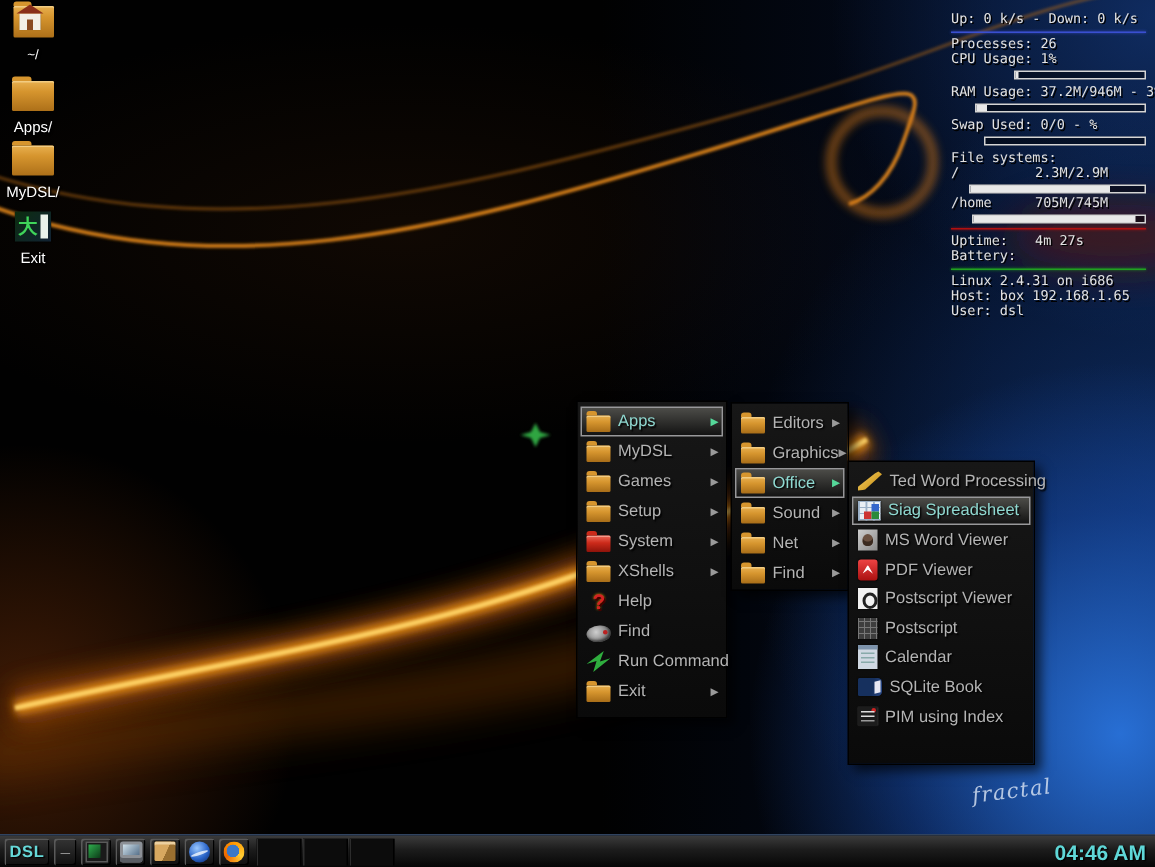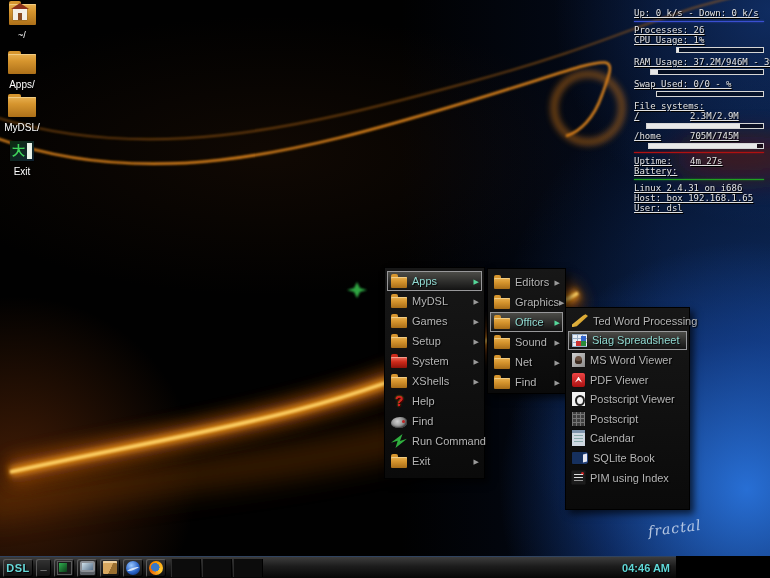--- a/index.html
+++ b/index.html
@@ -26,21 +26,21 @@
   .d-home .folder{width:27px;height:21px;}
   .d-folder .folder{width:28px;height:20px;}
   .house{position:absolute;left:4px;top:5px;width:14px;height:11px;background:#f3efe6;box-shadow:0 0 1px #333;}
   .house::before{content:"";position:absolute;left:-2px;top:-6px;border-left:9px solid transparent;border-right:9px solid transparent;border-bottom:6px solid #8a2f1a;}
   .house::after{content:"";position:absolute;left:5px;top:4px;width:4px;height:7px;background:#8a4a20;}
   .exit-ic{position:relative;display:inline-block;width:24px;height:20px;background:linear-gradient(135deg,#0c2c10,#123);box-shadow:0 0 1px #000;}
   .exit-ic::before{content:"大";position:absolute;left:2px;top:1px;font-size:13px;color:#3fd45a;font-weight:bold;}
   .exit-ic::after{content:"";position:absolute;right:2px;top:2px;width:5px;height:16px;background:#e9f2e9;}
   
   .monitor{position:absolute;left:634px;top:8px;width:130px;z-index:3;font-family:"DejaVu Sans Mono",monospace;
-    font-size:9px;color:#e2e2e2;text-shadow:1px 1px 0 #000;text-decoration:underline;}
+    font-size:9px;color:#e2e2e2;text-shadow:1px 1px 0 #000;}
   .mon-text{line-height:10px;white-space:pre;}
   .mon-pair{display:flex;line-height:10px;}
   .mon-lbl{display:inline-block;min-width:56px;}
   .mon-rule{height:1px;margin:3px 0;box-shadow:0 0 2px currentColor;}
   .mon-bar{height:4px;border:1px solid #d5d5d5;background:rgba(0,0,0,.45);margin:2px 0 2px auto;}
   .mon-bar .mon-fill{display:block;height:100%;background:#e8e8e8;}
   .mon-gap{height:2px;}
   .cpu-bar{width:86px}.ram-bar{width:112px}.swap-bar{width:106px}.root-fs-bar{width:116px}.home-fs-bar{width:114px}
   
   .menu{position:absolute;z-index:5;background:linear-gradient(180deg,#171717,#0a0a0a);
@@ -94,33 +94,33 @@
   .ic-monitor::after{content:"";position:absolute;left:2px;top:2px;width:11px;height:7px;background:linear-gradient(135deg,#cfe0ea,#56708a);}
   .ic-package{width:14px;height:13px;background:linear-gradient(115deg,#d8a860 55%,#9a6f30 56%);border-radius:1px;box-shadow:inset 0 2px 0 #ecd0a0,0 0 1px #000;}
   .ic-globe-blue{width:14px;height:14px;border-radius:50%;background:radial-gradient(circle at 38% 32%,#9ac8ff,#2a64c8 55%,#0c2a6a 95%);}
   .ic-globe-blue::after{content:"";position:absolute;left:1px;top:7px;width:12px;height:2px;background:rgba(255,255,255,.75);border-radius:50%;transform:rotate(-18deg);}
   .ic-firefox{width:14px;height:14px;border-radius:50%;background:radial-gradient(circle at 45% 45%,#3a78c8 38%,rgba(0,0,0,0) 40%),conic-gradient(#f90,#fc3,#e60,#f90);}
   .ic-gimp{width:14px;height:14px;}
   .ic-gimp::before,.ic-gimp::after{content:"";position:absolute;left:6px;top:0;width:3px;height:14px;background:linear-gradient(180deg,#f55,#900);}
   .ic-gimp::before{transform:rotate(45deg);}
   .ic-gimp::after{transform:rotate(-45deg);}
   
-  .taskbar{position:absolute;left:0;top:556px;width:676px;height:22px;z-index:10;display:flex;align-items:center;
+  .taskbar{position:absolute;left:0;top:556px;width:770px;height:22px;z-index:10;display:flex;align-items:center;
     background:linear-gradient(180deg,#3c3c3c 0%,#1c1c1c 45%,#060606 100%);border-top:1px solid #14ay;box-sizing:border-box;
     border-top:1px solid #30435f;}
   .tbtn{display:flex;align-items:center;justify-content:center;height:18px;margin-left:3px;border-radius:2px;
     background:linear-gradient(180deg,#343434,#101010);box-shadow:inset 1px 1px 0 #5a5a5a,inset -1px -1px 0 #000;}
   .dsl-btn{width:30px;color:#66d9d9;font-size:11px;font-weight:bold;letter-spacing:.5px;text-shadow:1px 1px 1px #000;}
   .min-btn{width:15px;color:#cfcfcf;font-size:11px;font-weight:bold;padding-bottom:5px;box-sizing:border-box;}
   .launcher{width:20px;}
   .tslot{width:30px;height:18px;margin-left:1px;background:#0c0c0c;box-shadow:inset 1px 0 0 #2c2c2c,inset -1px 0 0 #000;}
   .task-btn{display:flex;align-items:center;gap:4px;width:462px;height:18px;margin-left:4px;padding:0 5px;border-radius:3px;
     background:linear-gradient(180deg,#2c2c2c,#0a0a0a);box-shadow:inset 0 1px 0 #484848;box-sizing:border-box;}
   .task-label{font-size:11px;color:#9c9c9c;text-shadow:1px 1px 1px #000;white-space:nowrap;}
-  .clock{margin-left:auto;padding-right:6px;font-size:11px;color:#5fd7d7;font-weight:bold;text-shadow:1px 1px 1px #000;}
+  .clock{margin-left:auto;padding-right:6px;font-size:14px;color:#5fd7d7;font-weight:bold;text-shadow:1px 1px 1px #000;}
 </style>
 </head>
 <body>
 
 <div class="screen">
   <div class="desktop">
 
     <svg class="flames" width="770" height="556">
       <defs>
         <filter id="b1" x="-30%" y="-30%" width="160%" height="160%">

